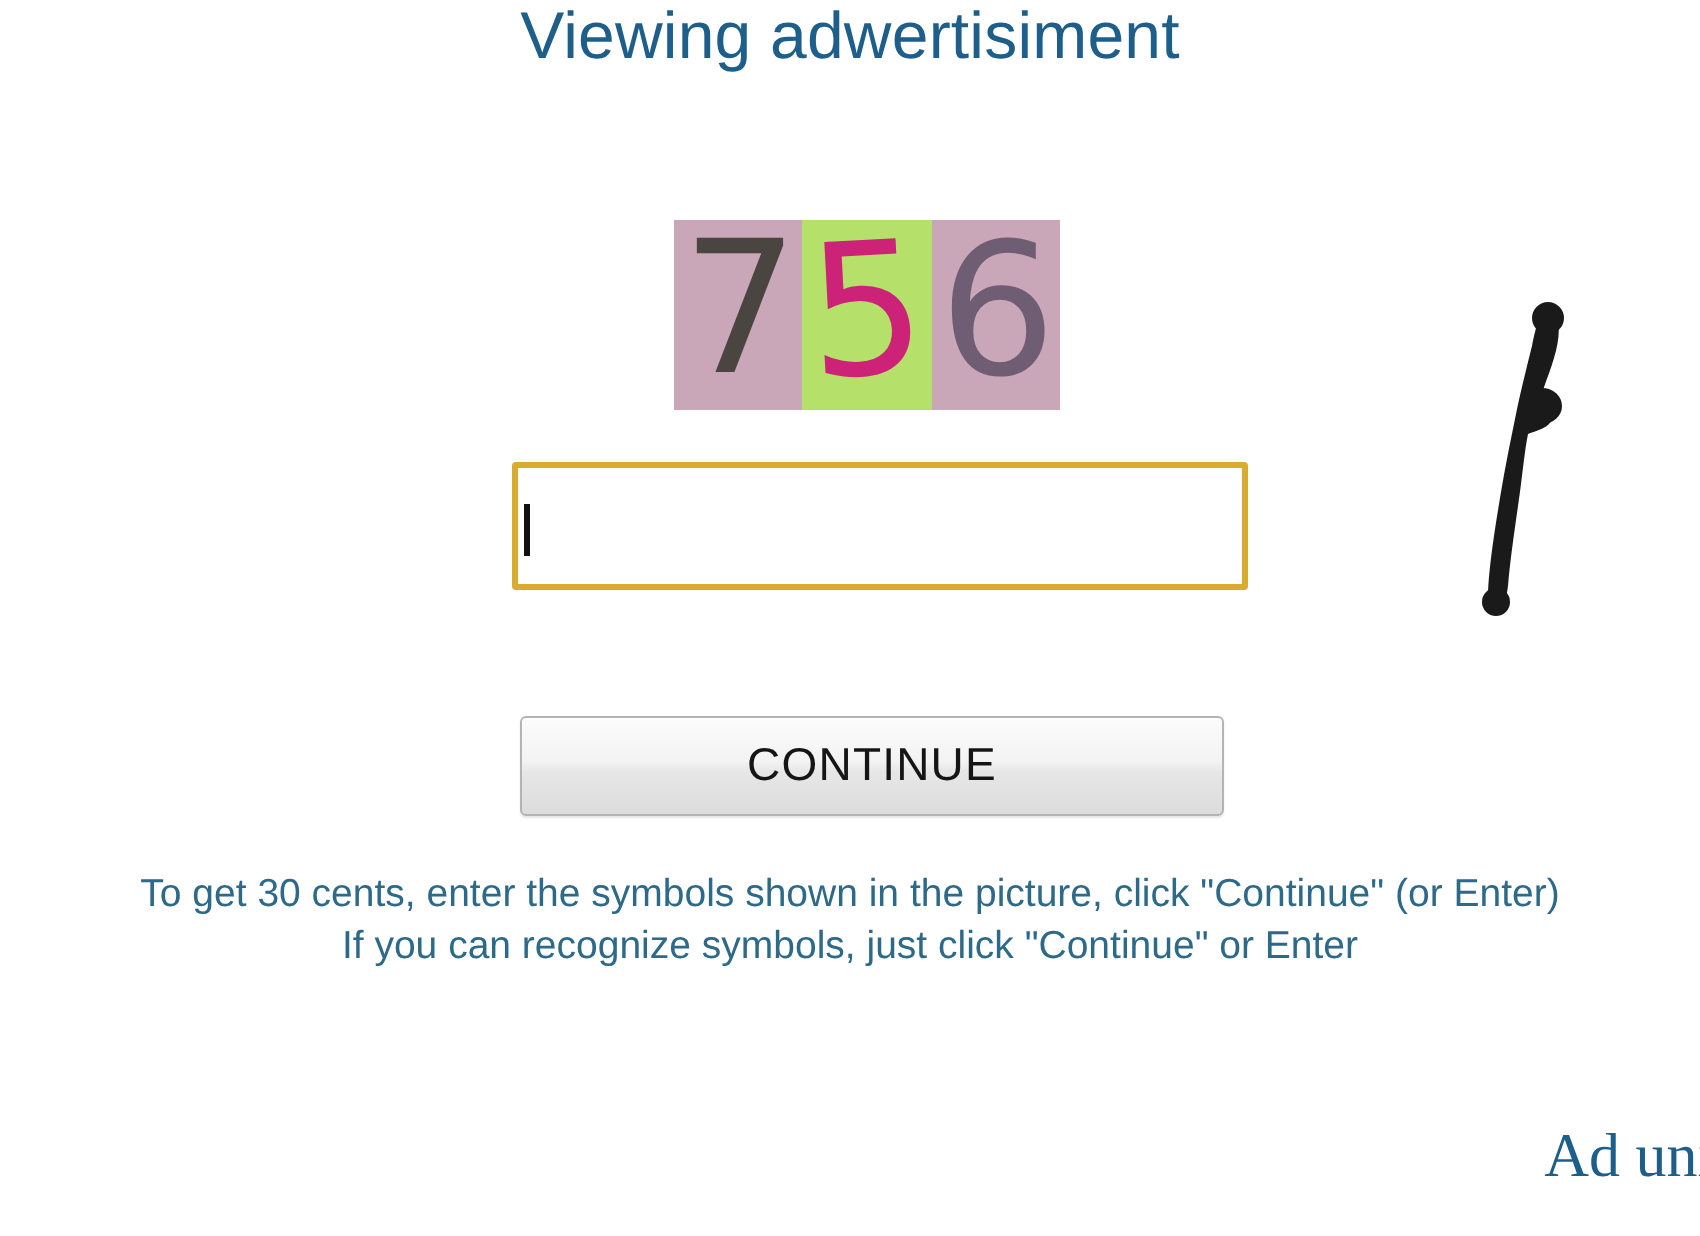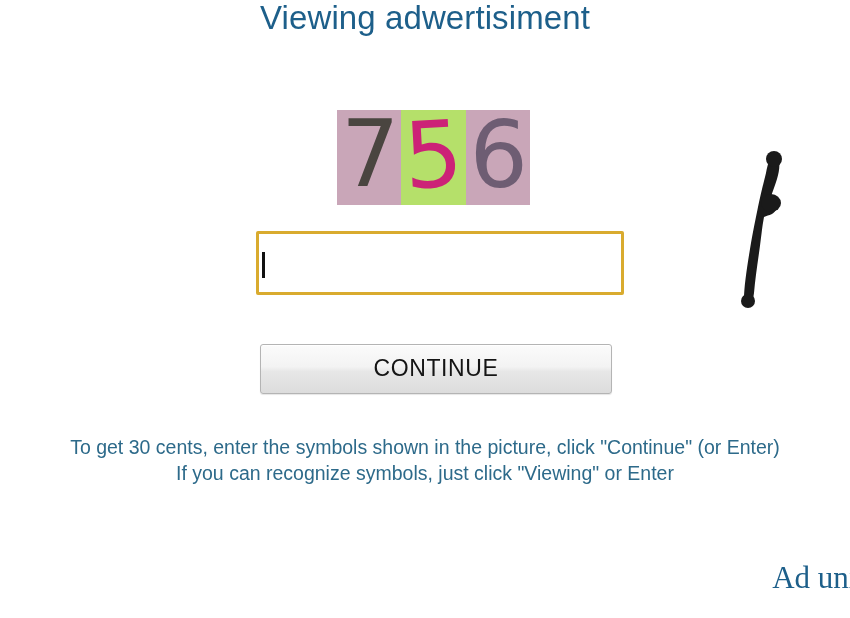--- a/index.html
+++ b/index.html
@@ -137,21 +137,21 @@
     width: 3px;
     height: 26px;
     background: #111111;
     pointer-events: none;
   }
 
   
   .continue-button {
     position: absolute;
     left: 260px;
-    top: 247px;        
+    top: 261px;        
     width: 352px;
     height: 50px;
     box-sizing: border-box;
     border: 1px solid #b4b4b4;
     border-radius: 3px;
     background: linear-gradient(to bottom, #fbfbfb 0%, #f3f3f3 45%, #e7e7e7 55%, #dcdcdc 100%);
     box-shadow: inset 0 1px 0 #ffffff, 0 1px 1px rgba(0,0,0,0.10);
     font-family: "Liberation Sans", sans-serif;
     font-size: 23px;
     color: #151515;
@@ -237,21 +237,21 @@
 
     <div class="answer-input-wrap">
       <input class="answer-input" type="text" placeholder="" style="">
       <div class="text-caret"></div>
     </div>
 
     <div class="continue-button">CONTINUE</div>
 
     <div class="instructions">
       <span class="line">To get 30 cents, enter the symbols shown in the picture, click "Continue" (or Enter)</span>
-      <span class="line">If you can recognize symbols, just click "Viewing" or Enter</span>
+      <span class="line">If you can recognize symbols, just click "Continue" or Enter</span>
     </div>
 
     <svg class="ink-stroke" viewBox="0 0 70 165">
       <path d="M40 8
                C 46 14, 45 24, 42 34
                C 39 44, 36 50, 35 56
                C 38 58, 41 60, 41 64
                C 40 69, 34 70, 29 72
                C 27 82, 26 95, 24 108
                C 22 122, 20 136, 19 148

